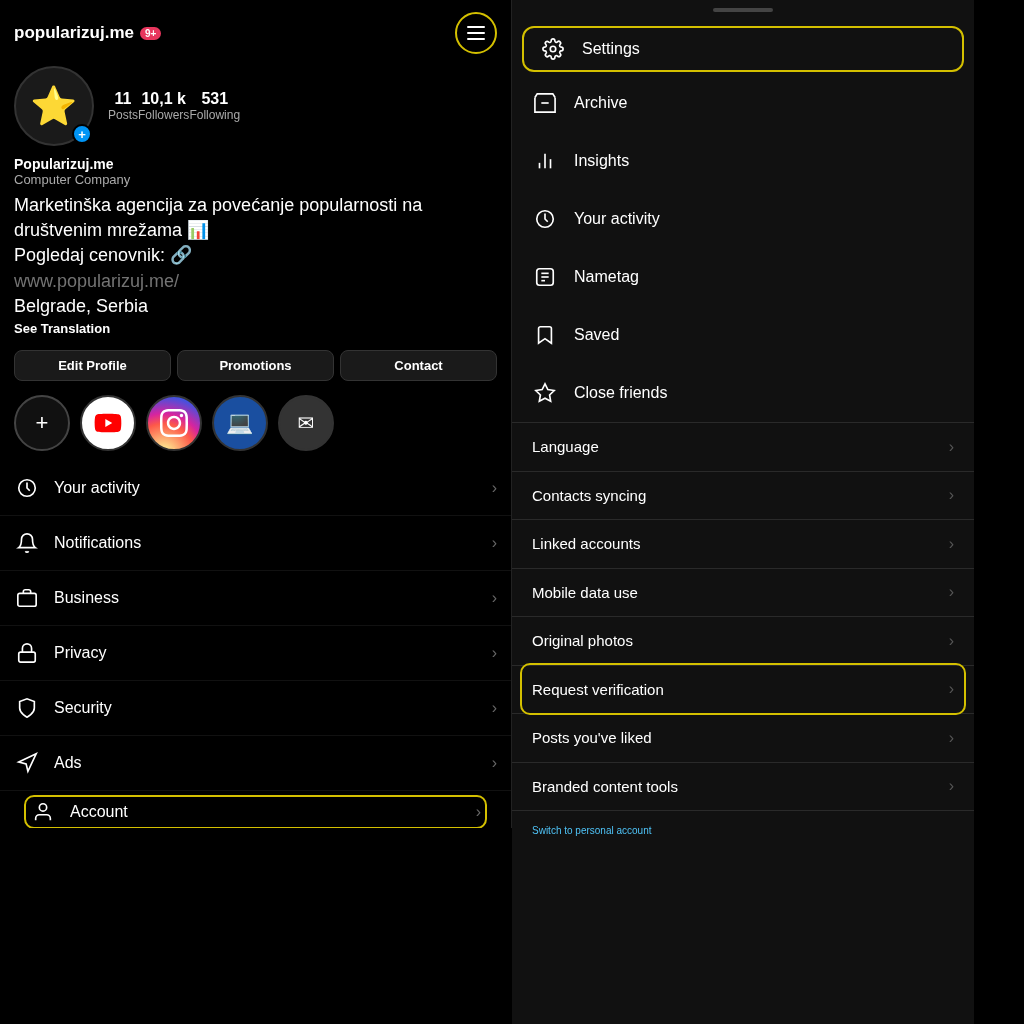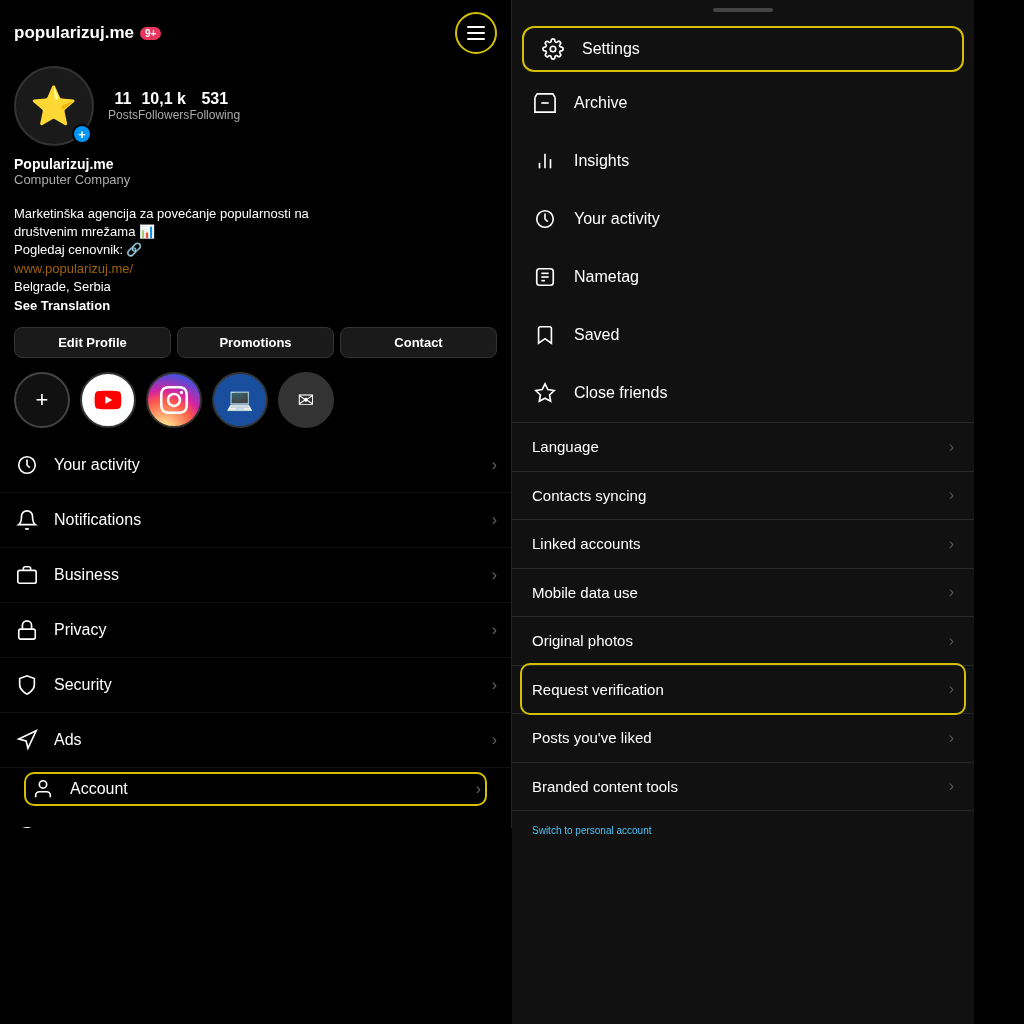--- a/index.html
+++ b/index.html
@@ -137,23 +137,23 @@
     .bio-name {
       font-size: 14px;
       font-weight: 700;
       color: #fff;
     }
     .bio-category {
       font-size: 13px;
       color: #aaa;
     }
     .bio-text {
-      font-size: 13px;
-      color: #fff;
-      margin-top: 18px;
+      font-size: 18px;
+      color: #fff;
+      margin-top: 6px;
       line-height: 1.4;
     }
     .see-translation {
       font-size: 13px;
       font-weight: 600;
       color: #fff;
       margin-top: 2px;
     }
 
     
@@ -390,21 +390,21 @@
     </div>
   </div>
 
   <div class="bio-section">
     <div class="bio-name">Popularizuj.me</div>
     <div class="bio-category">Computer Company</div>
     <div class="bio-text">
       <span>Marketinška agencija za povećanje popularnosti na</span><br>
       <span>društvenim mrežama 📊</span><br>
       <span>Pogledaj cenovnik: 🔗</span><br>
-      <span style="color:#a16207;">www.popularizuj.me/</span><br>
+      <span style="color:#737373;">www.popularizuj.me/</span><br>
       <span>Belgrade, Serbia</span>
     </div>
     <div class="see-translation">See Translation</div>
   </div>
 
   <div class="profile-buttons">
     <button class="profile-btn">Edit Profile</button>
     <button class="profile-btn">Promotions</button>
     <button class="profile-btn">Contact</button>
   </div>

